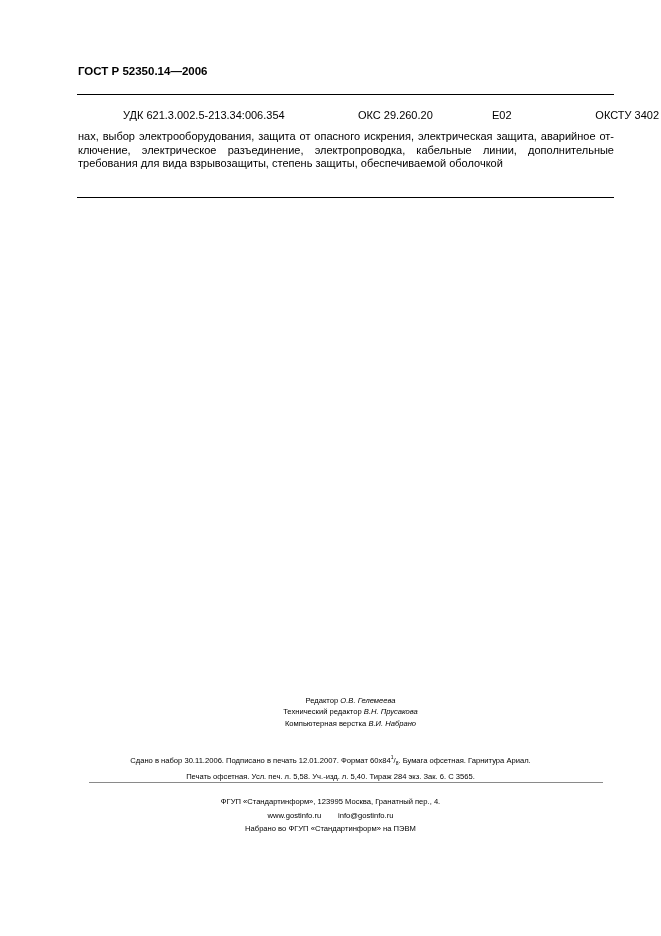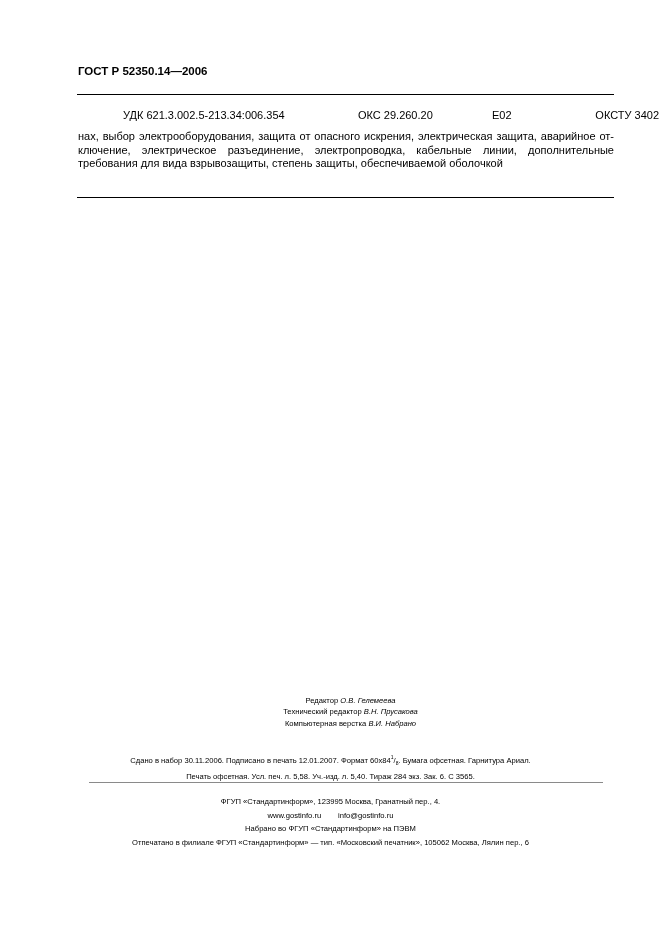--- a/index.html
+++ b/index.html
@@ -126,14 +126,13 @@
   <div><span>Сдано в набор 30.11.2006.  Подписано в печать 12.01.2007.  Формат 60x84</span><sup>1</sup>/<sub>8</sub><span>.  Бумага офсетная.    Гарнитура Ариал.</span></div>
   <div>Печать офсетная.   Усл. печ. л. 5,58.  Уч.-изд. л. 5,40.  Тираж 284 экз.  Зак. 6.  С 3565.</div>
 </div>
 
 <div class="footer-rule"></div>
 
 <div class="pubinfo" style="top:795px;">
   <div>ФГУП «Стандартинформ», 123995 Москва, Гранатный пер., 4.</div>
   <div style="white-space:pre;">www.gostinfo.ru        info@gostinfo.ru</div>
   <div>Набрано во ФГУП «Стандартинформ» на ПЭВМ</div>
-  <div>Отпечатано в филиале ФГУП «Стандартинформ» — тип. «Московский печатник», 105062 Москва, Лялин пер., 6</div>
 </div>
 
 </body></html>

